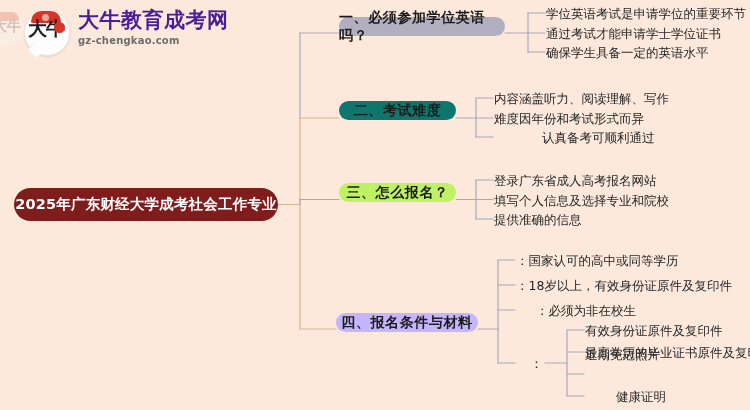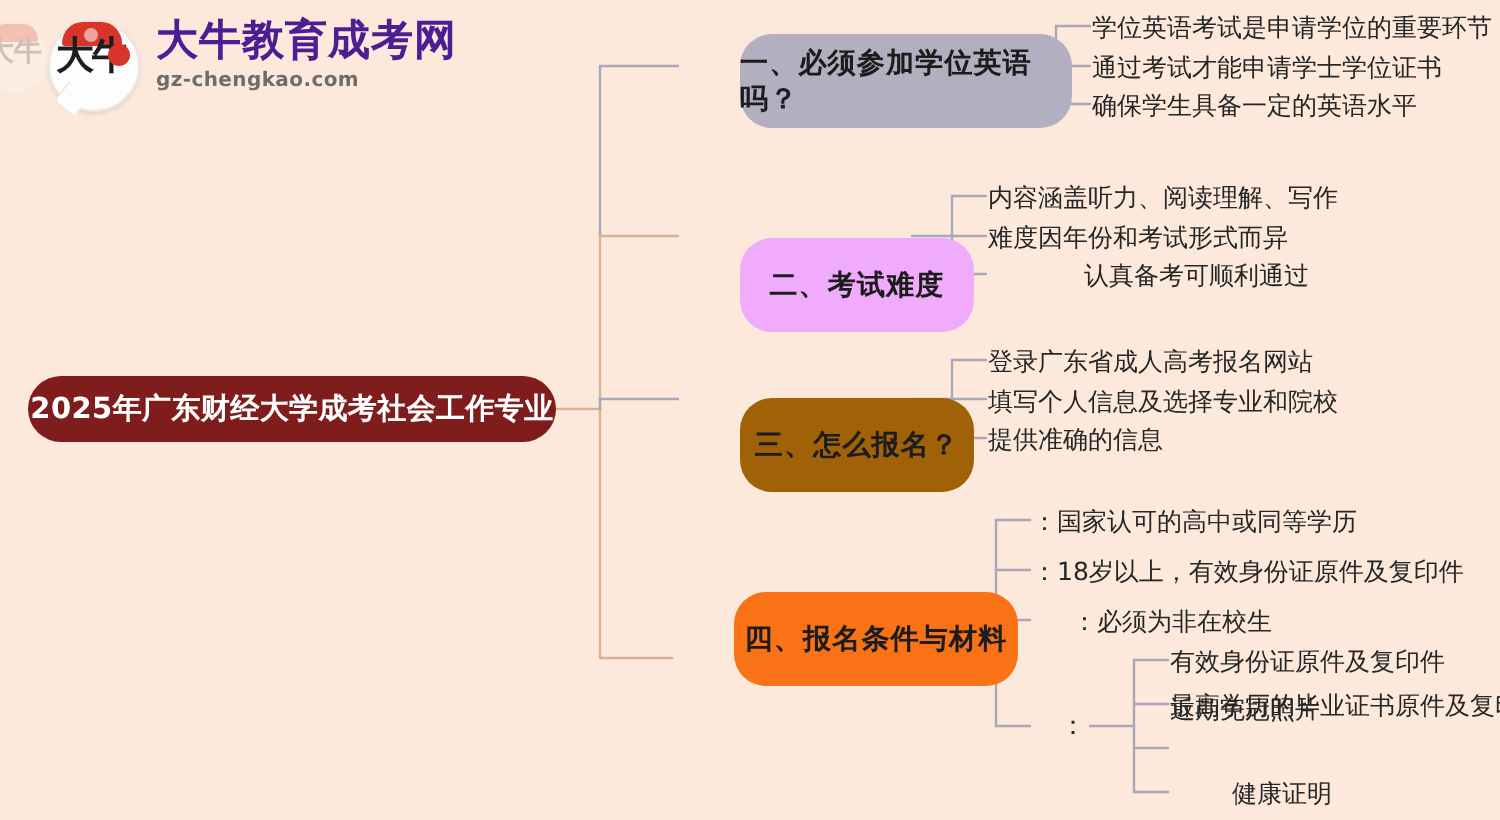--- a/index.html
+++ b/index.html
@@ -84,26 +84,26 @@
     font-family:"DejaVu Sans","Liberation Sans",sans-serif;
     font-weight:700;color:#1c1c1c;
     box-sizing:border-box;
   }
   #root-node{
     left:14px;top:188px;width:264px;height:33px;
     border-radius:17px;background:#7f1d1d;color:#ffffff;
     font-size:14.5px;letter-spacing:.2px;
   }
   .branch{
-    height:47px;border-radius:16px;font-size:14px;letter-spacing:.6px;margin-left:31px;
+    height:19px;border-radius:16px;font-size:14px;letter-spacing:.6px;
   }
   #branch-1{left:339px;top:17px;width:166px;background:#b2afc0;}
-  #branch-2{left:339px;top:119px;width:117px;background:#f0abfc;}
-  #branch-3{left:339px;top:199px;width:117px;background:#a16207;}
-  #branch-4{left:336px;top:296px;width:142px;background:#f97316;}
+  #branch-2{left:339px;top:101px;width:117px;background:#0f766e;}
+  #branch-3{left:339px;top:183px;width:117px;background:#bef264;}
+  #branch-4{left:336px;top:313px;width:142px;background:#c4b5fd;}
 
   
   .leaf{
     position:absolute;z-index:3;white-space:nowrap;
     font-family:"DejaVu Sans","Liberation Sans",sans-serif;
     font-size:12.5px;color:#262626;line-height:1;
   }
   .leaf.colon{letter-spacing:0;}
   .colon-node{
     position:absolute;z-index:3;

